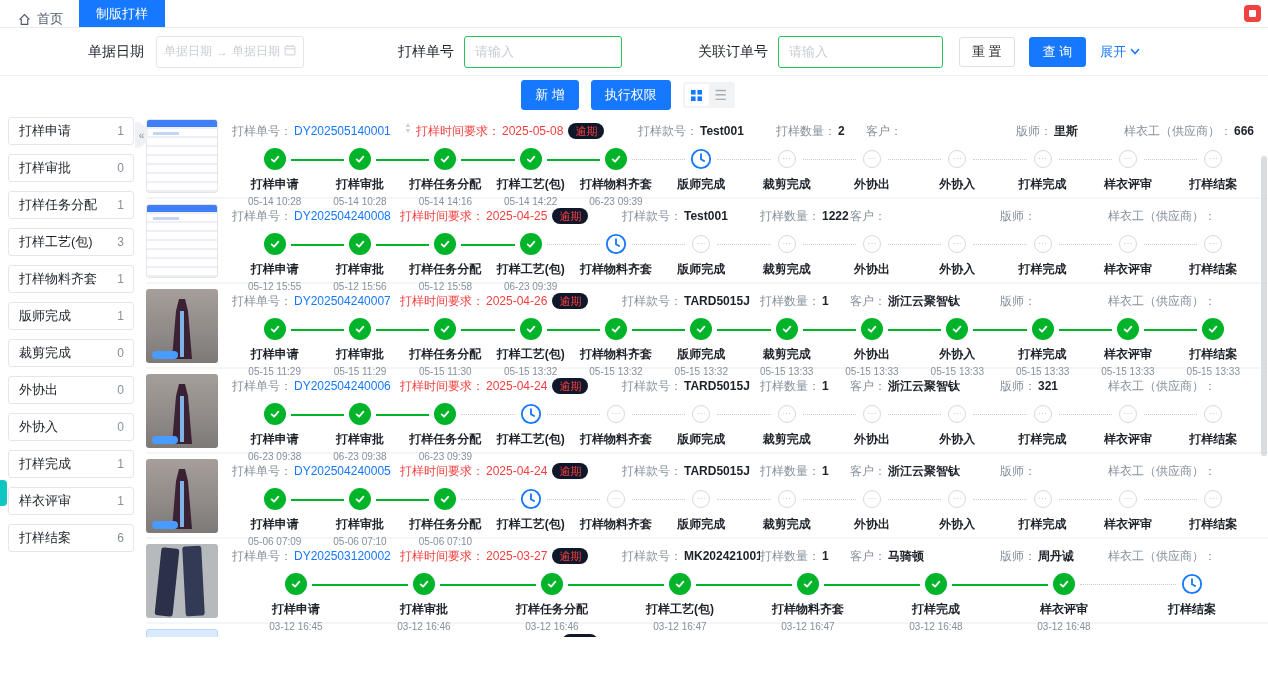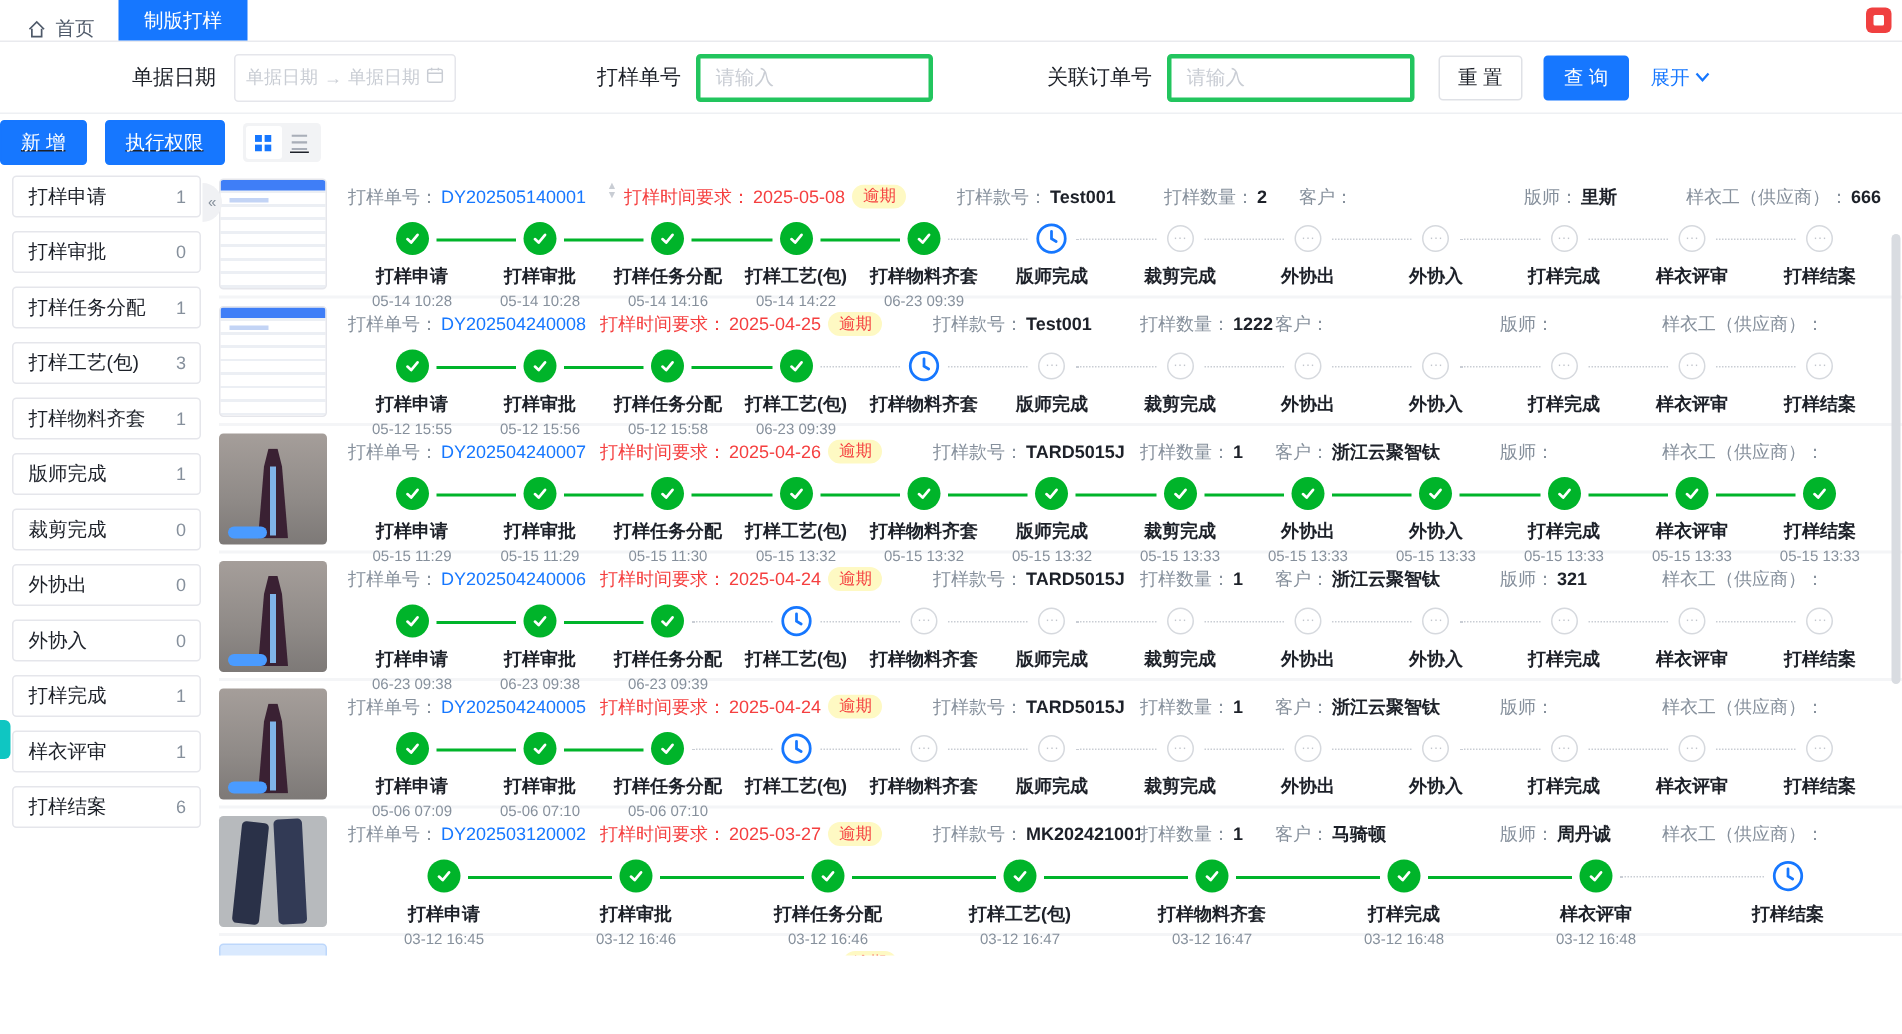--- a/index.html
+++ b/index.html
@@ -30,34 +30,34 @@
   .corner-red::after { content:""; position:absolute; left:5px; top:5px; width:7px; height:7px; background:#fff; border-radius:1px; }
 
   
   .filterbar { height:48px; display:flex; align-items:center; padding-left:88px; border-bottom:1px solid #eef0f3; font-size:14px; }
   .filterbar label { color:#1d2129; white-space:nowrap; }
   .date-range { width:148px; height:32px; border:1px solid #e5e6eb; border-radius:3px; display:flex; align-items:center;
                 padding:0 7px; margin-left:12px; gap:4px; font-size:12px; color:#c9cdd4; cursor:text; }
   .date-range .ph { white-space:nowrap; overflow:hidden; }
   .date-range .arrow { color:#c9cdd4; }
   .cal-icon { margin-left:auto; color:#c9cdd4; }
-  .txt-input { height:32px; border:3px solid #22c55e; border-radius:3px; padding:0 10px; font-size:13px; color:#1d2129; outline:none; }
+  .txt-input { height:32px; border:1px solid #22c55e; border-radius:3px; padding:0 10px; font-size:13px; color:#1d2129; outline:none; }
   .txt-input::placeholder { color:#c9cdd4; }
   .in-sample { width:158px; margin-left:10px; }
   .in-related { width:165px; margin-left:10px; }
   .lbl-sample { margin-left:94px; }
   .lbl-related { margin-left:76px; }
   .btn { height:30px; border-radius:3px; font-size:13px; display:inline-flex; align-items:center; justify-content:center; cursor:pointer; white-space:nowrap; }
   .btn-plain { background:#fff; border:1px solid #dfe1e6; color:#1d2129; padding:0 12px; margin-left:16px; }
   .btn-primary { background:#1677ff; border:1px solid #1677ff; color:#fff; padding:0 13px; }
   .btn-search { margin-left:14px; }
   .expand-link { color:#1677ff; font-size:13px; margin-left:14px; display:inline-flex; align-items:center; gap:4px; cursor:pointer; }
 
   
-  .toolbar { height:38px; display:flex; align-items:center; justify-content:flex-start; padding-right:12px; gap:12px;text-decoration:underline; }
+  .toolbar { height:38px; display:flex; align-items:center; justify-content:center; padding-right:12px; gap:12px; }
   .view-toggle { display:flex; background:#f2f3f5; border-radius:3px; padding:2px; }
   .vt-cell { width:24px; height:22px; display:flex; align-items:center; justify-content:center; border-radius:2px; cursor:pointer; }
   .vt-cell.active { background:#fff; }
   .list-glyph { color:#a9aeb8; font-size:14px; line-height:1; }
 
   
   .content { display:flex; height:523px; padding-left:8px; position:relative; }
 
   .sidebar { width:132px; flex:none; padding-top:3px; position:relative; }
   .side-item { height:28px; border:1px solid #e5e6eb; border-radius:3px; background:#fff; display:flex; align-items:center;
@@ -93,21 +93,21 @@
   .row-body { flex:1; min-width:0; padding-right:12px; }
   .meta { display:flex; align-items:center; font-size:12px; color:#86909c; height:18px; margin-top:3px;justify-content:center; }
   .meta .fg { display:flex; align-items:center; white-space:nowrap; overflow:hidden; }
   .meta .val { color:#1d2129; font-weight:700; margin-left:2px; }
   .fg-order { width:168px; }
   .fg-order .val { color:#1677ff; font-weight:400; }
   .sort-carets { width:16px; display:flex; flex-direction:column; align-items:center; line-height:0; cursor:pointer; }
   .sort-carets span { font-size:7px; color:#c9cdd4; height:6px; }
   .fg-time { width:222px; color:#f53f3f; }
   .fg-time .val { color:#f53f3f; font-weight:400; margin-right:5px; }
-  .overdue-badge { background:#fef9c3; color:#f53f3f; font-size:11px; border-radius:9px; padding:1px 7px; line-height:14px; }
+  .overdue-badge { background:#0f172a; color:#f53f3f; font-size:11px; border-radius:9px; padding:1px 7px; line-height:14px; }
   .fg-style { width:138px; }
   .fg-qty { width:90px; }
   .fg-cust { width:150px; }
   .fg-maker { width:108px; }
   .fg-worker { flex:1; }
 
   .steps { display:flex; margin-top:7px; }
   .step { flex:1; min-width:0; text-align:center; position:relative; cursor:pointer; }
   .s-iconwrap { height:24px; display:flex; align-items:center; justify-content:center; }
   .ic-done { width:22px; height:22px; border-radius:50%; background:#00b42a; display:flex; align-items:center; justify-content:center; }

